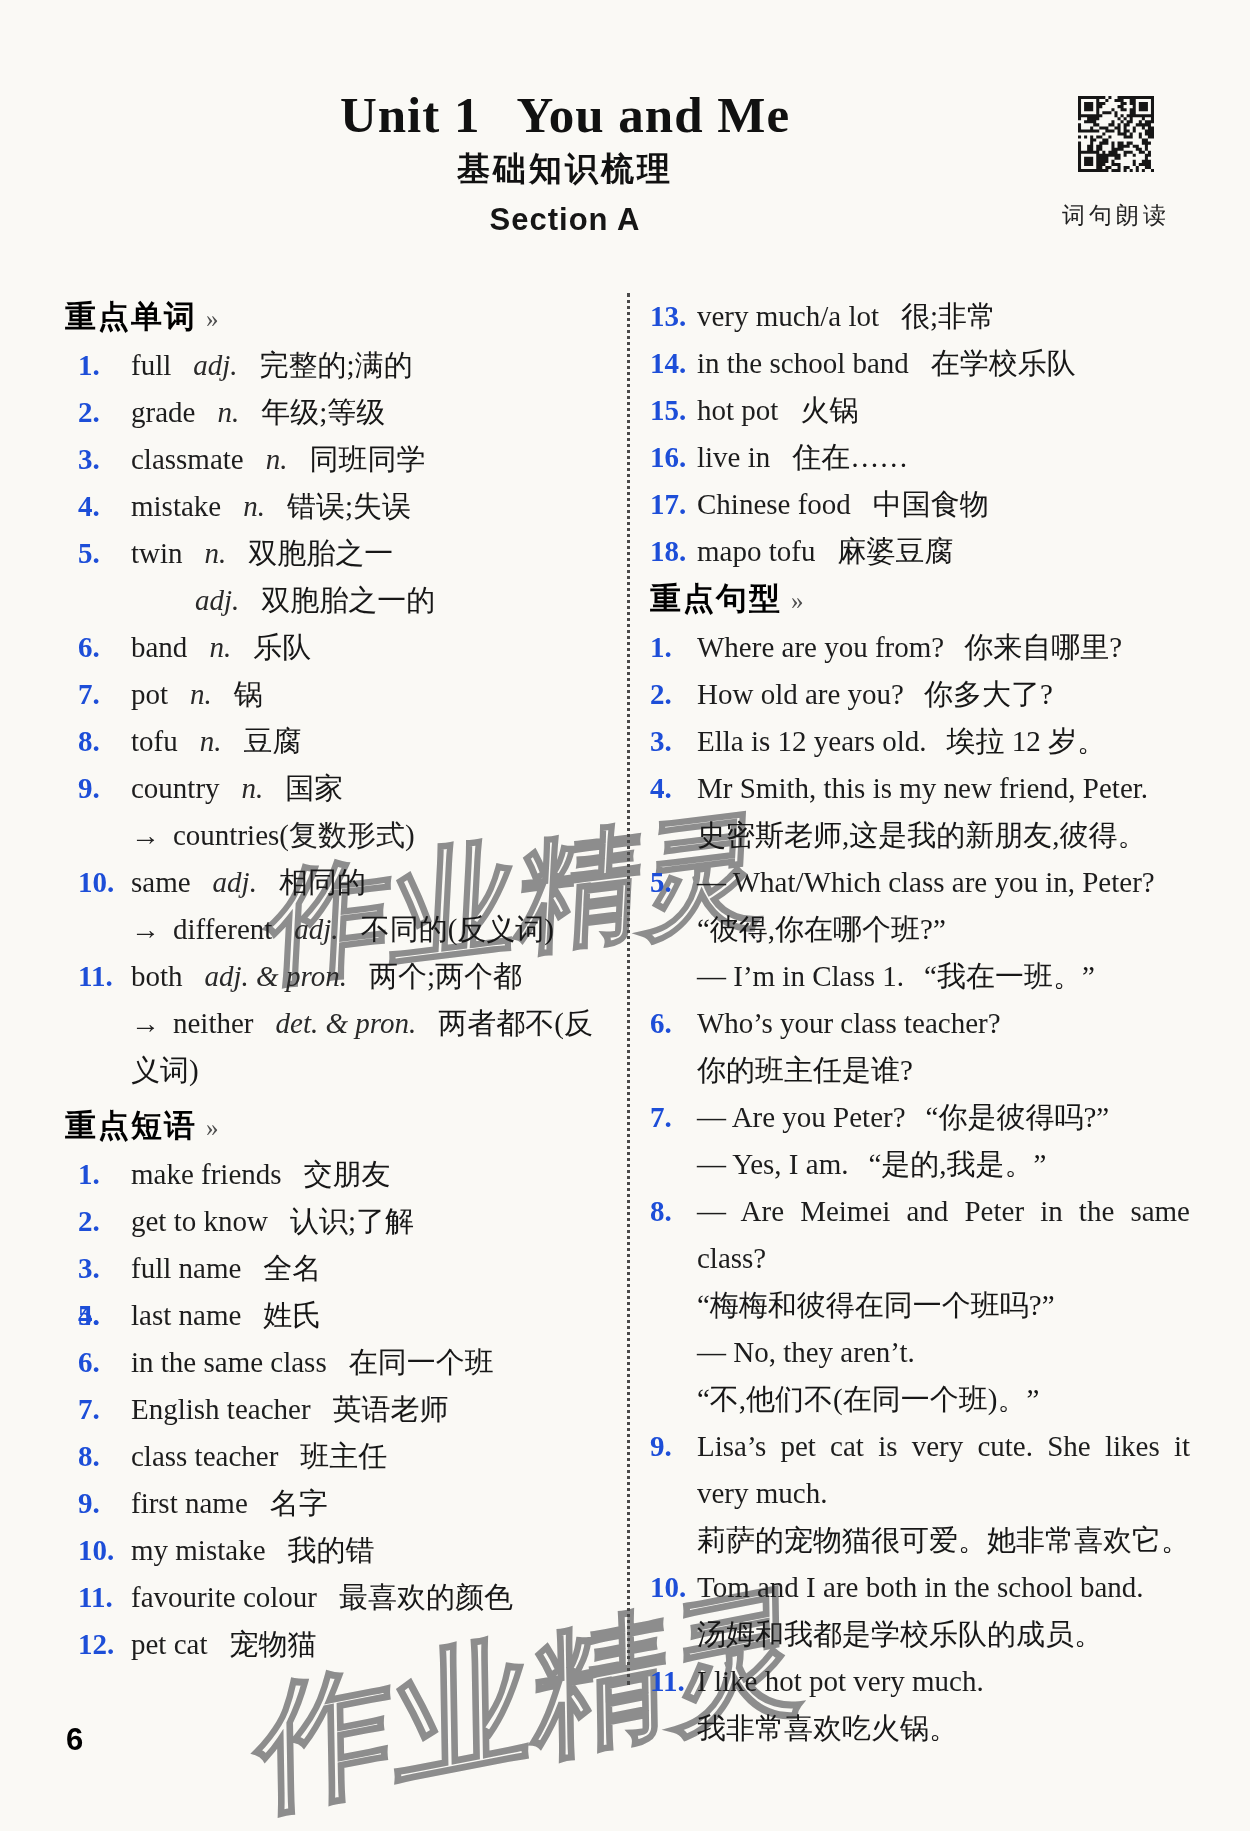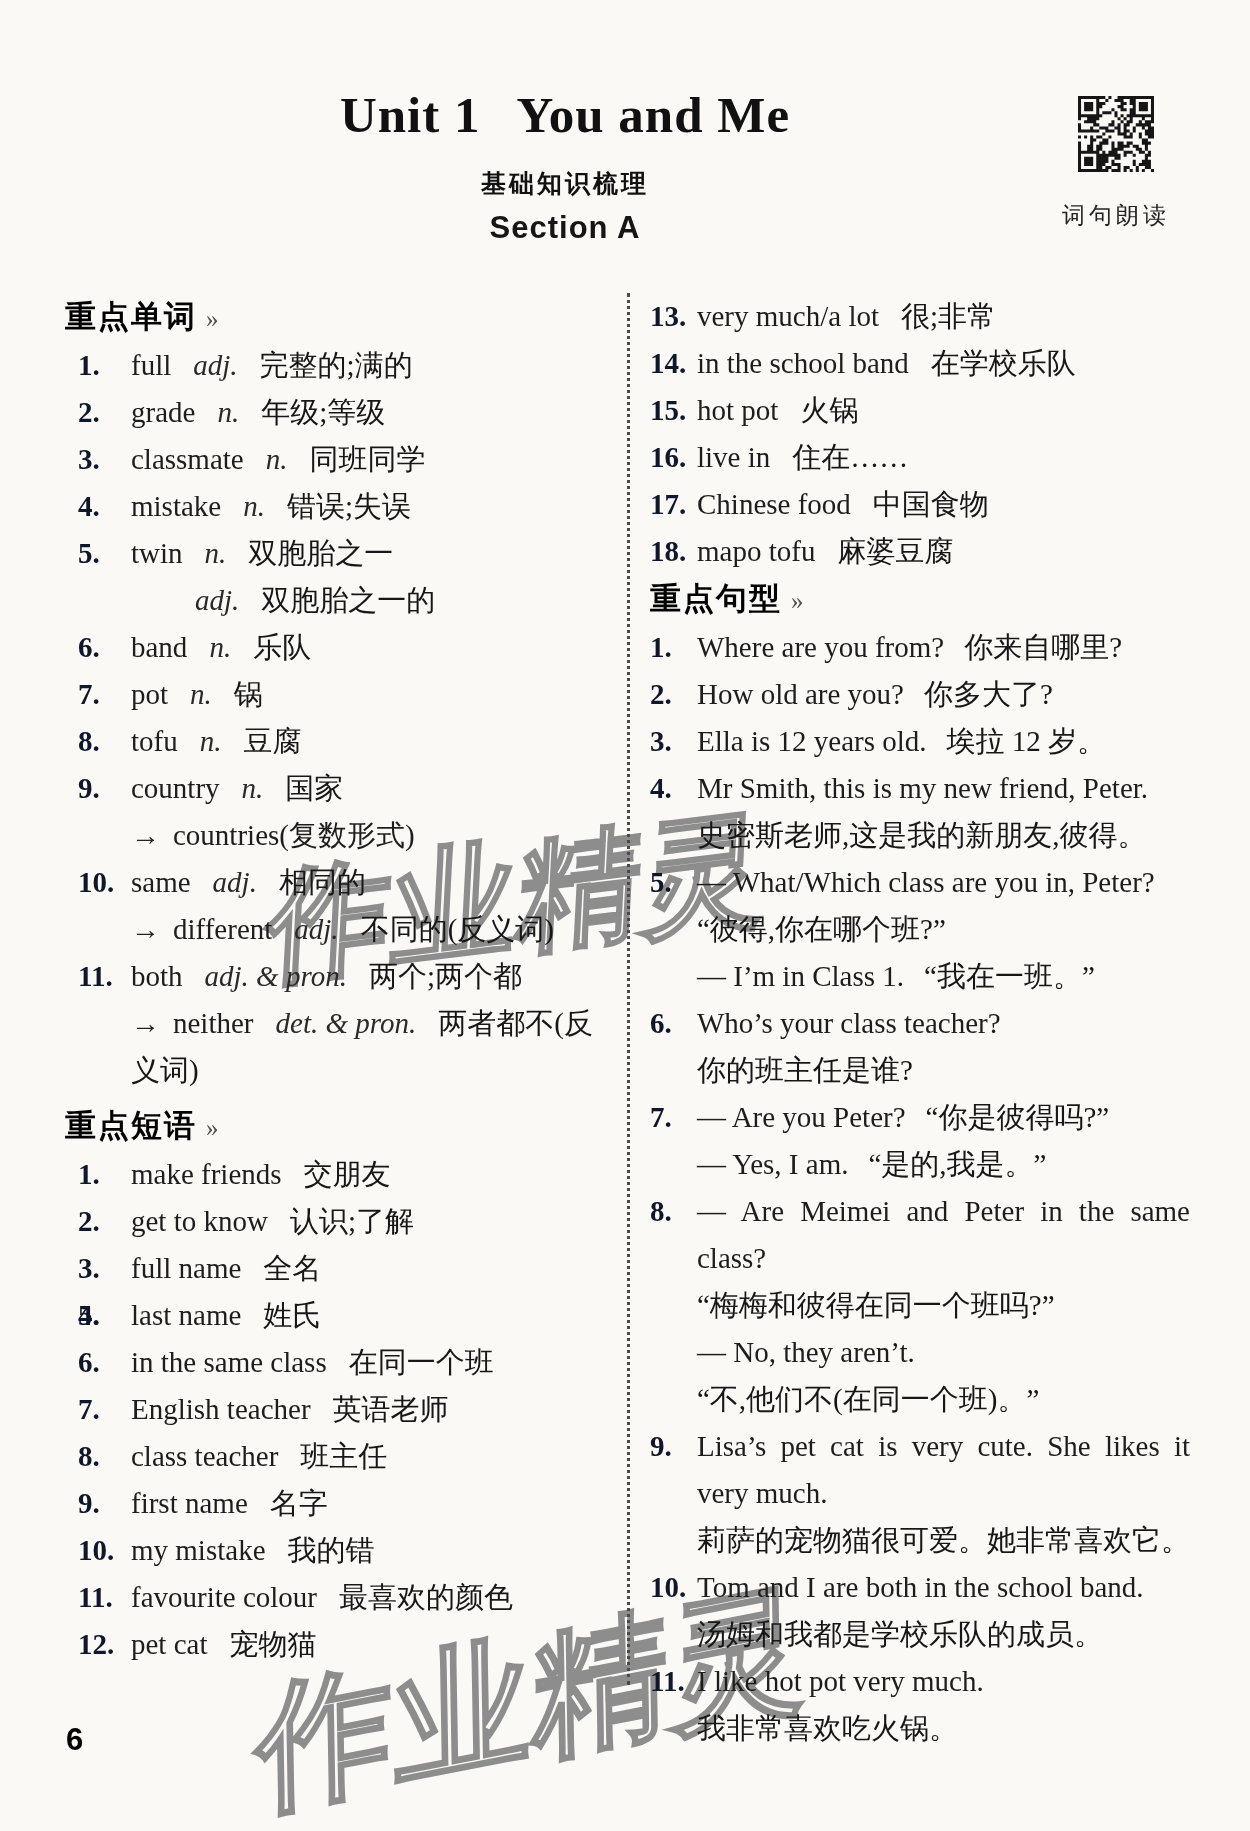--- a/index.html
+++ b/index.html
@@ -7,21 +7,21 @@
   .page {
     position:relative; width:1250px; height:1831px; overflow:hidden;
     background:#faf9f5;
     color:#1d1d1d;
     font-family:"Liberation Serif", serif;
   }
   
   .header { position:absolute; top:0; left:65px; width:1000px; text-align:center; }
   .unit-title { margin:86px 0 0; font-size:51px; font-weight:bold; color:#111; letter-spacing:1px; }
   .unit-gap { display:inline-block; width:36px; }
-  .subtitle { margin:23px 0 0; font-size:25px; font-weight:800; letter-spacing:3px;
+  .subtitle { margin:3px 0 0; font-size:33px; font-weight:800; letter-spacing:3px;
               font-family:"Liberation Sans", sans-serif; color:#111; }
   .section-title { margin:10px 0 0; font-size:31px; font-weight:bold; letter-spacing:1px;
                    font-family:"Liberation Sans", sans-serif; color:#161616; }
   
   .qr-block { position:absolute; top:96px; right:72px; width:124px; text-align:center; }
   .qr-svg { display:block; margin:0 auto; width:76px; height:76px; background:#faf9f5; }
   .qr-caption { margin-top:28px; font-size:23px; letter-spacing:4px; color:#222; white-space:nowrap; }
   
   .wm { position:absolute; pointer-events:none; overflow:visible; }
   .wm text {
@@ -39,21 +39,21 @@
                   letter-spacing:2px; color:#000; font-family:"Liberation Sans", sans-serif; }
   .heading-marker { font-size:25px; color:#4f4f4f; margin-left:9px; font-weight:400;
                     font-family:"Liberation Serif", serif; }
   #phrases-heading { margin-top:8px; }
   ol { list-style:none; margin:0; padding:0; }
   .item { position:relative; }
   .col-left .item { padding-left:66px; }
   .col-left .item > .num { position:absolute; left:13px; top:0; }
   .col-right .item { padding-left:47px; }
   .col-right .item > .num { position:absolute; left:0; top:0; }
-  .num { font-weight:bold; color:#0f172a; }
+  .num { font-weight:bold; color:#1d4ed8; }
   .line { min-height:47px; }
   .line.justify { text-align:justify; }
   .line.ind { padding-left:64px; }
   .seg-en { color:#1d1d1d; }
   .seg-zh { color:#171717; }
   .seg-pos { font-style:italic; color:#2a2a2a; }
   .seg-arrow { color:#222; }
   .gap-wide .seg:not(:last-child) { margin-right:22px; }
   .gap-wide .seg-arrow { margin-right:13px !important; }
   .gap-narrow .seg:not(:last-child) { margin-right:20px; }

